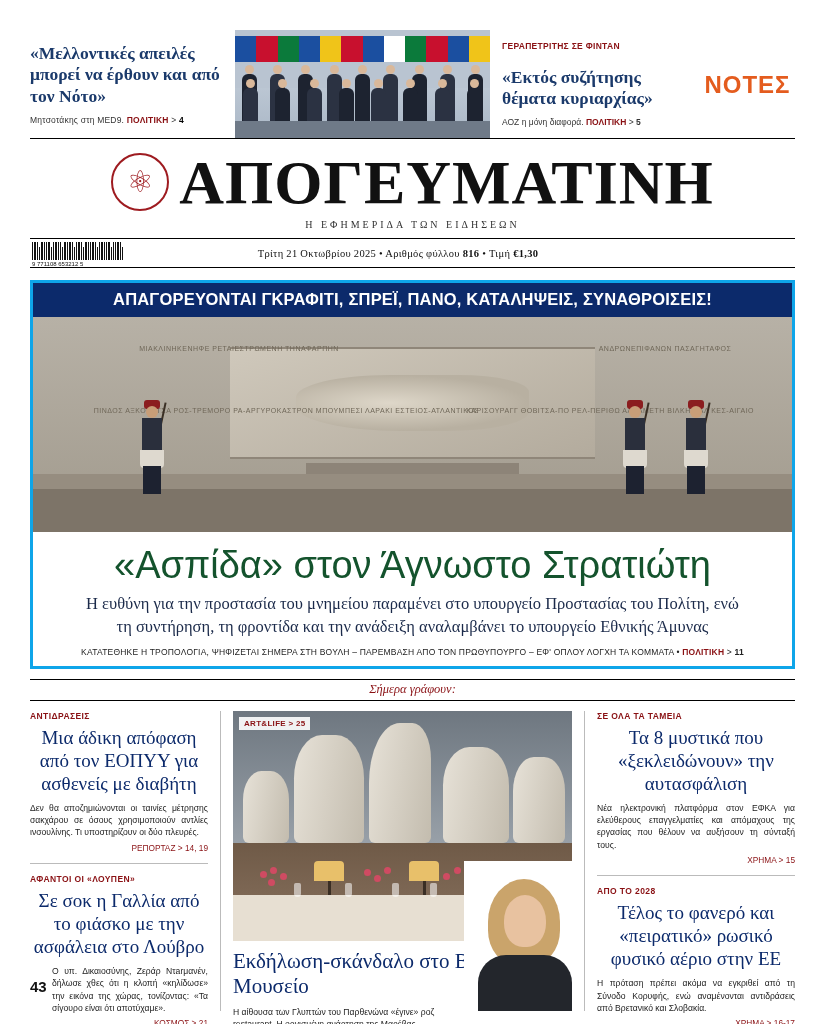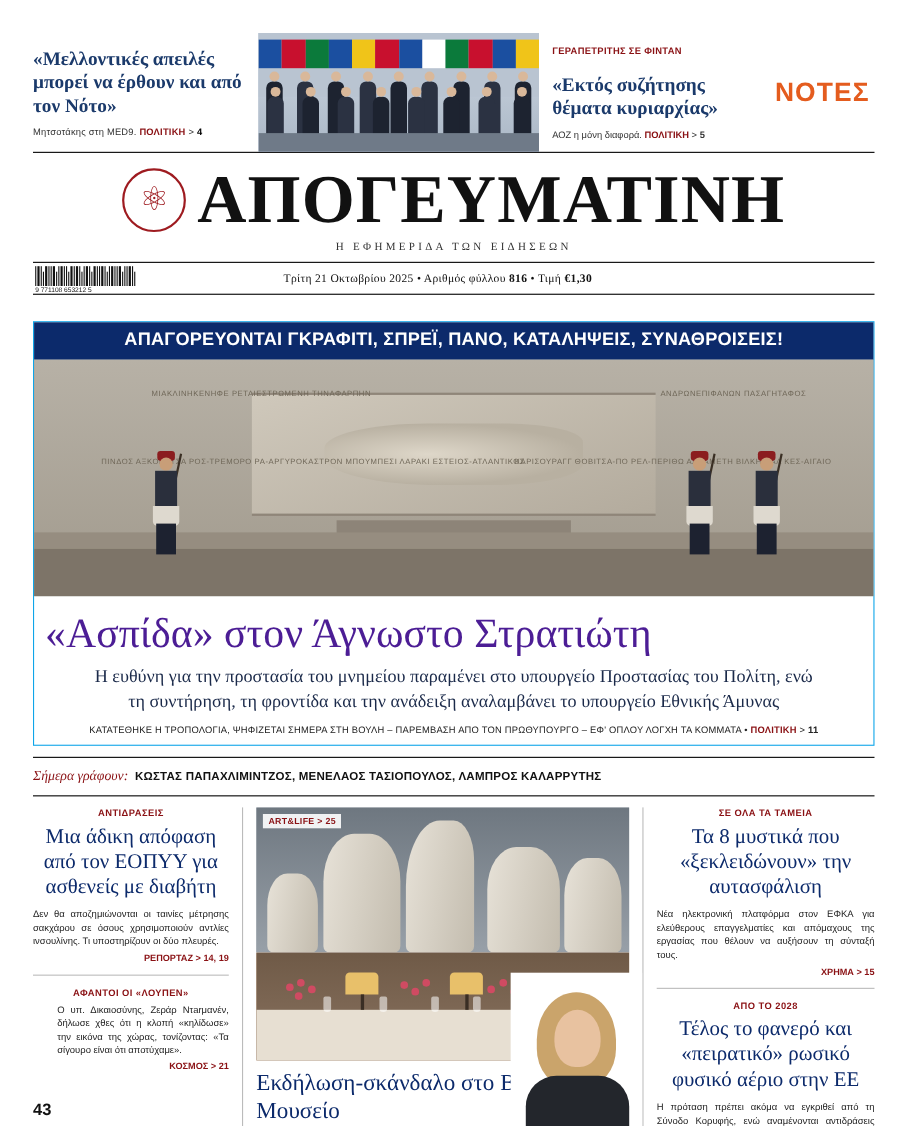--- a/index.html
+++ b/index.html
@@ -89,21 +89,21 @@
   .barcode { display:flex; align-items:flex-end; gap:1px; height:20px; }
   .barcode i { display:block; width:1px; height:18px; background:#111; }
   .barcode i.w { width:2px; }
   .barcode i.s { height:13px; }
   .barcode-num { font-family:"Liberation Sans", sans-serif; font-size:6px; }
   .meta-center { font-family:"Liberation Serif", serif; font-size:10.5px; letter-spacing:.3px; }
   .meta-center b { font-weight:700; }
   .meta-spacer { width:120px; }
 
   
-  .hero { margin-top:24px; border:1px solid #0ea5e9; }
+  .hero { margin-top:12px; border:3px solid #0ea5e9; }
   .hero-banner {
     background:#0c2a6b; color:#fff; text-align:center;
     font-family:"Liberation Sans", sans-serif; font-weight:700;
     font-size:16.5px; letter-spacing:.2px; padding:7px 4px 8px;
   }
   .hero-photo { position:relative; height:215px; overflow:hidden; background:#8e8b84; }
   .hero-photo .wall { position:absolute; inset:0; background:linear-gradient(#b7b1a6,#a19a8d); }
   .hero-photo .relief {
     position:absolute; left:26%; top:14%; width:48%; height:52%;
     background:linear-gradient(160deg,#cfc8bb,#b3ab9d);
@@ -127,62 +127,62 @@
   .guard .cap { position:absolute; top:-6px; left:5px; width:16px; height:9px; background:#8b1d1f; border-radius:3px; }
   .guard .body { position:absolute; top:12px; left:3px; width:20px; height:34px; background:#2a2f3c; }
   .guard .skirt { position:absolute; top:44px; left:1px; width:24px; height:18px; background:#ded9cf; border-radius:0 0 4px 4px; }
   .guard .legs { position:absolute; top:60px; left:4px; width:18px; height:28px; background:#1d2230; }
   .guard .rifle { position:absolute; top:-4px; left:20px; width:2px; height:54px; background:#3a2f24; transform:rotate(12deg); }
   .guard.g1 { left:14%; }
   .guard.g2 { right:19%; }
   .guard.g3 { right:11%; }
 
   .hero-title {
-    text-align:left; font-family:Liberation Serif, serif;
-    font-size:38px; color:#4c1d95; font-weight:400; padding:12px 10px 4px;
+    text-align:center; font-family:Liberation Sans, sans-serif;
+    font-size:38px; color:#14532d; font-weight:400; padding:12px 10px 4px;
   }
   .hero-sub {
     text-align:center; font-family:"Liberation Serif", serif;
     font-size:16.5px; line-height:1.38; color:#1b2a4a; padding:2px 53px 8px;
   }
   .hero-foot {
     text-align:center; font-family:"Liberation Sans", sans-serif;
     font-size:8.5px; letter-spacing:.2px; color:#222; padding:0 10px 9px;
   }
   .hero-foot .sect { color:#8a1114; font-weight:700; }
 
   
   .contrib {
     margin-top:10px; border-top:1px solid #000; border-bottom:1px solid #000;
-    height:36px; display:flex; align-items:center; justify-content:flex-start; gap:6px;
+    height:22px; display:flex; align-items:center; justify-content:center; gap:6px;flex-direction:column;
   }
   .contrib .lbl { font-family:"Liberation Serif", serif; font-style:italic; font-size:12.5px; color:#8a1114; }
   .contrib .names { font-family:"Liberation Sans", sans-serif; font-size:10.5px; font-weight:700; color:#111; letter-spacing:.2px; }
 
   
   .bottom { display:flex; margin-top:10px; gap:0; height:300px; }
   .col { position:relative; }
   .col-left { width:190px; padding-right:12px; }
   .col-mid { width:365px; padding:0 12px; border-left:1px solid #bbb; border-right:1px solid #bbb; }
   .col-right { width:210px; padding-left:12px; }
 
   .kicker-c {
     font-family:"Liberation Sans", sans-serif; font-size:8.5px; font-weight:700;
-    color:#8a1114; letter-spacing:.4px; text-align:center; margin-bottom:5px;
+    color:#8a1114; letter-spacing:.4px; margin-bottom:5px;
   }
   .headline-c {
     font-family:"Liberation Serif", serif; font-size:19px; line-height:1.22;
     color:#0c2a6b; text-align:center; margin-bottom:7px;
   }
   .body-c {
     font-family:"Liberation Sans", sans-serif; font-size:8.6px; line-height:1.42;
     color:#222; text-align:justify;
   }
   .ref {
-    font-family:"Liberation Sans", sans-serif; font-size:8.3px; font-weight:700;
+    font-family:"Liberation Sans", sans-serif; font-size:8.3px; font-weight:400;
     color:#8a1114; text-align:right; margin-top:4px;
   }
   .divider-h { border-top:1px solid #bbb; margin:10px 0; }
 
   .badge-43 {
     position:absolute; left:0; bottom:16px;
     font-family:"Liberation Sans", sans-serif; font-weight:700; font-size:15px; color:#111;
   }
   .col-left .body-c.indent { padding-left:22px; }
 
@@ -407,35 +407,35 @@
 
     <div class="hero-title">«Ασπίδα» στον Άγνωστο Στρατιώτη</div>
     <div class="hero-sub">Η ευθύνη για την προστασία του μνημείου παραμένει στο υπουργείο Προστασίας του Πολίτη, ενώ τη συντήρηση, τη φροντίδα και την ανάδειξη αναλαμβάνει το υπουργείο Εθνικής Άμυνας</div>
     <div class="hero-foot">
       <span>ΚΑΤΑΤΕΘΗΚΕ Η ΤΡΟΠΟΛΟΓΙΑ, ΨΗΦΙΖΕΤΑΙ ΣΗΜΕΡΑ ΣΤΗ ΒΟΥΛΗ – ΠΑΡΕΜΒΑΣΗ ΑΠΟ ΤΟΝ ΠΡΩΘΥΠΟΥΡΓΟ – ΕΦ' ΟΠΛΟΥ ΛΟΓΧΗ ΤΑ ΚΟΜΜΑΤΑ • </span><span class="sect">ΠΟΛΙΤΙΚΗ</span> &gt; <b>11</b>
     </div>
   </div>
 
   <div class="contrib">
     <span class="lbl">Σήμερα γράφουν:</span>
-    <span class="names">ΚΩΣΤΑΣ ΠΑΠΑΧΛΙΜΙΝΤΖΟΣ, ΜΕΝΕΛΑΟΣ ΤΑΣΙΟΠΟΥΛΟΣ, ΛΑΜΠΡΟΣ ΚΑΛΑΡΡΥΤΗΣ</span>
   </div>
 
   <div class="bottom">
 
     <div class="col col-left">
       <div>
         <div class="kicker-c">ΑΝΤΙΔΡΑΣΕΙΣ</div>
         <div class="headline-c">Μια άδικη απόφαση από τον ΕΟΠΥΥ για ασθενείς με διαβήτη</div>
         <div class="body-c">Δεν θα αποζημιώνονται οι ταινίες μέτρησης σακχάρου σε όσους χρησιμοποιούν αντλίες ινσουλίνης. Τι υποστηρίζουν οι δύο πλευρές.</div>
         <div class="ref">ΡΕΠΟΡΤΑΖ &gt; 14, 19</div>
       </div>
       <div class="divider-h"></div>
       <div>
         <div class="kicker-c">ΑΦΑΝΤΟΙ ΟΙ «ΛΟΥΠΕΝ»</div>
+        <div class="headline-c">Σε σοκ η Γαλλία από το φιάσκο με την ασφάλεια στο Λούβρο</div>
         <div class="body-c indent">Ο υπ. Δικαιοσύνης, Ζεράρ Ντarμανέν, δήλωσε χθες ότι η κλοπή «κηλίδωσε» την εικόνα της χώρας, τονίζοντας: «Τα σίγουρο είναι ότι αποτύχαμε».</div>
         <div class="ref">ΚΟΣΜΟΣ &gt; 21</div>
       </div>
       <div class="badge-43">43</div>
     </div>
 
     <div class="col col-mid">
       <div class="art-top">
         <div class="bg"></div>
         <div class="stat s4"></div>

